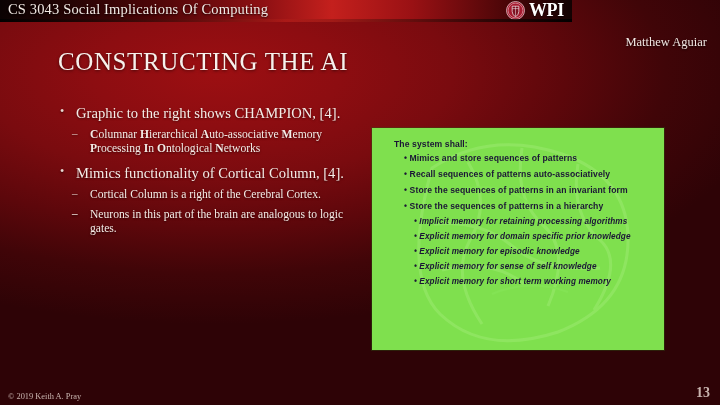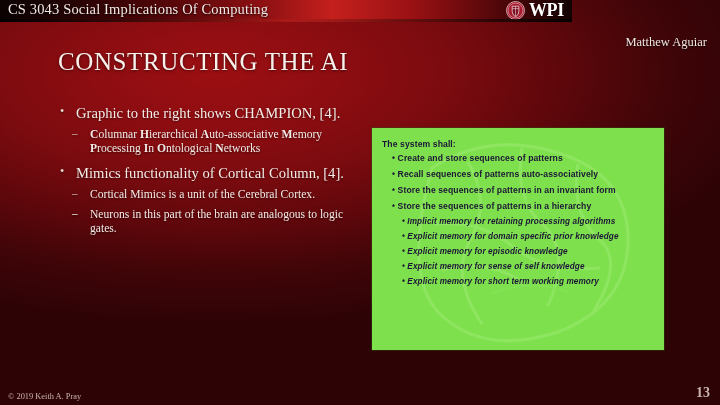--- a/index.html
+++ b/index.html
@@ -56,21 +56,21 @@
   .gap{height:10px;}
   
   #green-panel{
     position:absolute;left:372px;top:128px;width:292px;height:222px;
     background:#7fe04e;
     box-shadow:0 0 0 1px rgba(40,90,20,.35);
     overflow:hidden;
     font-family:"Liberation Sans",sans-serif;
   }
   #brain-watermark{position:absolute;left:0;top:0;width:292px;height:222px;opacity:.38;}
-  #green-text{position:relative;padding:11px 8px 0 10px;color:#1b1636;}
+  #green-text{position:relative;padding:11px 8px 0 22px;color:#1b1636;}
   #green-text .g0{font-size:8.6px;font-weight:bold;margin-bottom:4px;letter-spacing:.1px;}
   #green-text .g1{font-size:8.6px;font-weight:bold;padding-left:10px;margin-bottom:6px;letter-spacing:.1px;}
   #green-text .g2{font-size:8.2px;font-weight:bold;padding-left:20px;margin-bottom:6px;letter-spacing:.1px;font-style:italic;}
   
   #footer-copyright{position:absolute;left:8px;bottom:4px;font-size:8.4px;color:#d8c6c0;opacity:.9;}
   #footer-page{position:absolute;right:10px;bottom:4px;font-size:14px;color:#d8c6c0;opacity:.9;font-weight:bold;}
 </style>
 </head>
 <body>
 
@@ -108,21 +108,21 @@
 
     <div class="gap"></div>
 
     <div class="l1">
       <span class="mk">•</span>
       <span>Mimics functionality of Cortical Column, [4].</span>
     </div>
 
     <div class="l2">
       <span class="mk">–</span>
-      <span>Cortical Mimics is a unit of the Cerebral Cortex.</span>
+      <span>Cortical Column is a right of the Cerebral Cortex.</span>
     </div>
 
     <div class="l2">
       <span class="mk">–</span>
     </div>
 
     <div class="l2">
       <span class="mk">–</span>
       <span>Neurons in this part of the brain are analogous to logic gates.</span>
     </div>
@@ -143,21 +143,21 @@
         <path d="M84 62 Q132 52 160 78"></path>
         <path d="M120 166 Q158 150 196 164"></path>
       </g>
     </svg>
 
     <div id="green-text">
       <div class="g0">The system shall:</div>
 
       <div class="g1">
         <span>•</span>
-        <span>Create and store sequences of patterns</span>
+        <span>Mimics and store sequences of patterns</span>
       </div>
       <div class="g1">
         <span>•</span>
         <span>Recall sequences of patterns auto-associatively</span>
       </div>
       <div class="g1">
         <span>•</span>
         <span>Store the sequences of patterns in an invariant form</span>
       </div>
       <div class="g1">

